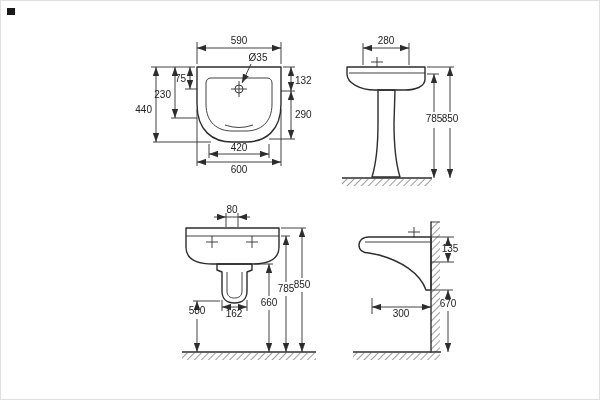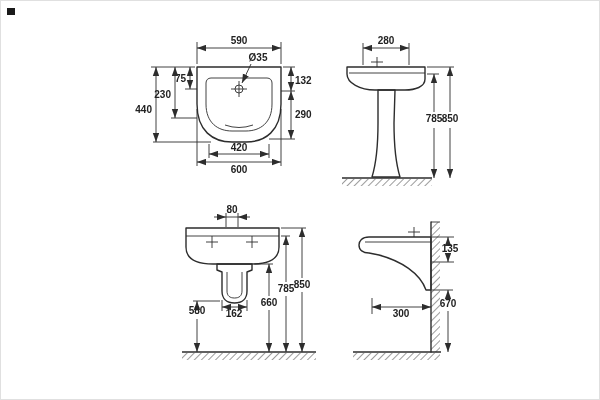--- a/index.html
+++ b/index.html
@@ -1,20 +1,19 @@
 <!DOCTYPE html>
 <html><head>
 <meta charset="utf-8">
 <style>
   html,body{margin:0;padding:0;background:#f3f3f3;}
   .canvas{
     width:600px;height:400px;background:#ffffff;position:relative;
     box-sizing:border-box;border:1px solid #e0e0e0;overflow:hidden;
     font-family:"Liberation Sans",sans-serif;
-    font-weight:bold;
   }
   svg{display:block;}
   svg text{font-family:"Liberation Sans",sans-serif;font-size:10px;fill:#222;}
   text.mid{text-anchor:middle}
   text.end{text-anchor:end}
   text.sta{text-anchor:start}
   .ol{fill:none;stroke:#2d2d2d;stroke-width:1.4;stroke-linejoin:round;stroke-linecap:round}
   .tn{fill:none;stroke:#2d2d2d;stroke-width:.9}
   .dm{fill:none;stroke:#2d2d2d;stroke-width:.9}
   .gd{stroke:#2d2d2d;stroke-width:1.7}

